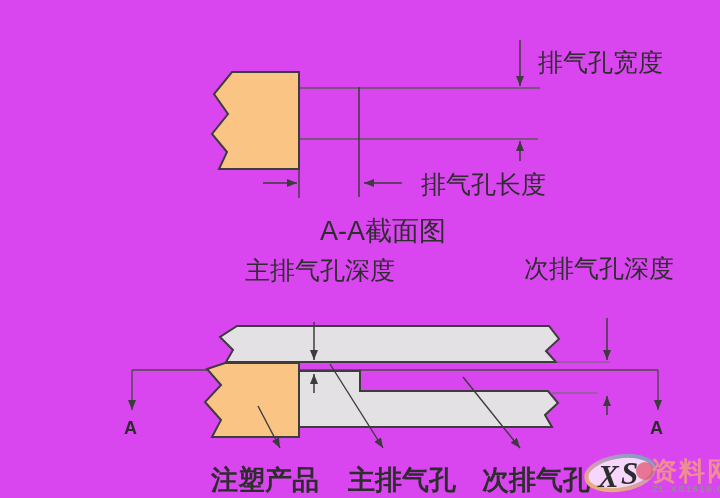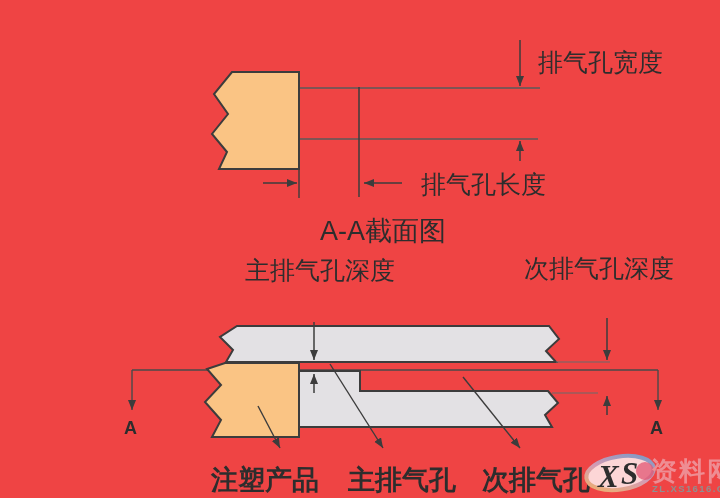--- a/index.html
+++ b/index.html
@@ -1,19 +1,19 @@
 <!DOCTYPE html>
 <html><head>
 <meta charset="utf-8">
 <style>
   html,body{margin:0;padding:0;background:#ffffff;}
   .stage{
     position:relative;
     width:720px;height:498px;
-    background:#ef4444;
+    background:#d946ef;
     font-family:"Liberation Sans", sans-serif;
     overflow:hidden;
   }
   svg{display:block;}
   text{
     fill:#2d2d2d;
     font-family:"Liberation Sans", sans-serif;
   }
   .dim-label{font-size:25px;font-weight:500;}
   .title-label{font-size:27px;font-weight:500;}

